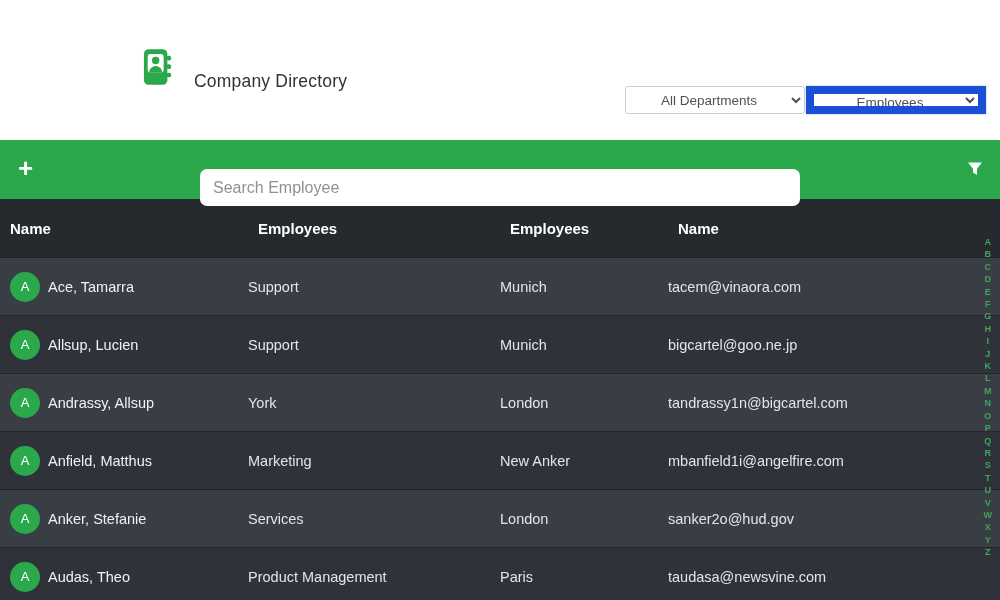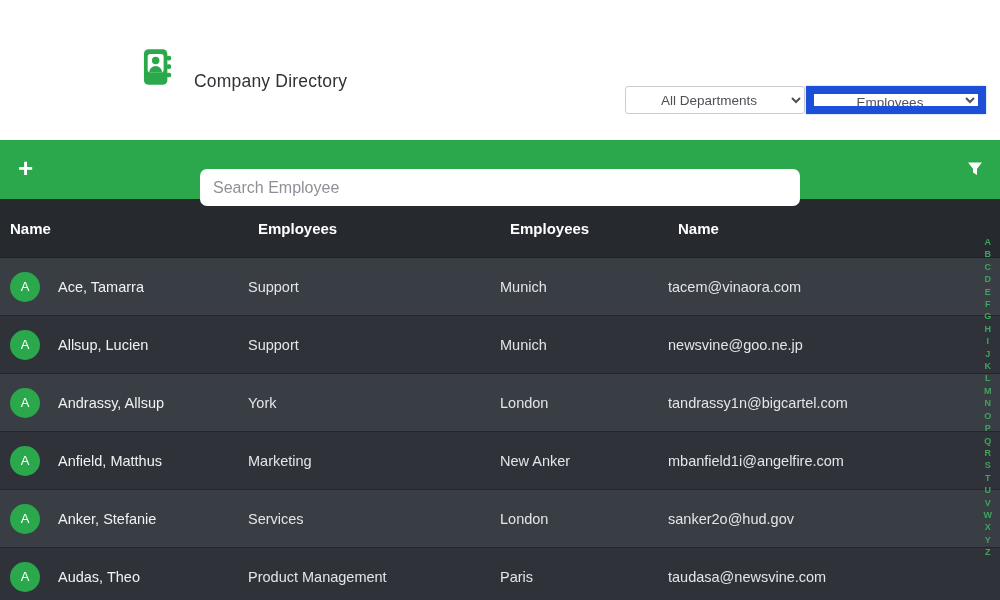--- a/index.html
+++ b/index.html
@@ -69,21 +69,21 @@
   }
   .row-light { background: #393d44; }
   .row-dark  { background: #2f3339; }
   .name-cell { display: flex; align-items: center; gap: 8px; color: #f1f2f3; }
   .avatar {
     width: 30px; height: 30px; border-radius: 50%;
     background: #2ba84c; color: #ffffff;
     display: flex; align-items: center; justify-content: center;
     font-size: 13px; flex: 0 0 30px;
   }
-  .employee-name { margin-left: 10px; }
+  .employee-name { }
 
   
   .alphabet-rail {
     position: absolute; right: 8px; top: 236px;
     display: flex; flex-direction: column; align-items: center;
     z-index: 5;
   }
   .alphabet-letter {
     font-size: 9px; line-height: 12.4px; font-weight: bold;
     color: #3fa45c; cursor: pointer;
@@ -142,21 +142,21 @@
     <div>tacem@vinaora.com</div>
   </div>
 
   <div class="employee-row row-dark">
     <div class="name-cell">
       <span class="avatar">A</span>
       <span class="employee-name">Allsup, Lucien</span>
     </div>
     <div>Support</div>
     <div>Munich</div>
-    <div>newsvine@goo.ne.jp</div>
+    <div>bigcartel@goo.ne.jp</div>
   </div>
 
   <div class="employee-row row-light">
     <div class="name-cell">
       <span class="avatar">A</span>
       <span class="employee-name">Andrassy, Allsup</span>
     </div>
     <div>York</div>
     <div>London</div>
     <div>tandrassy1n@bigcartel.com</div>

